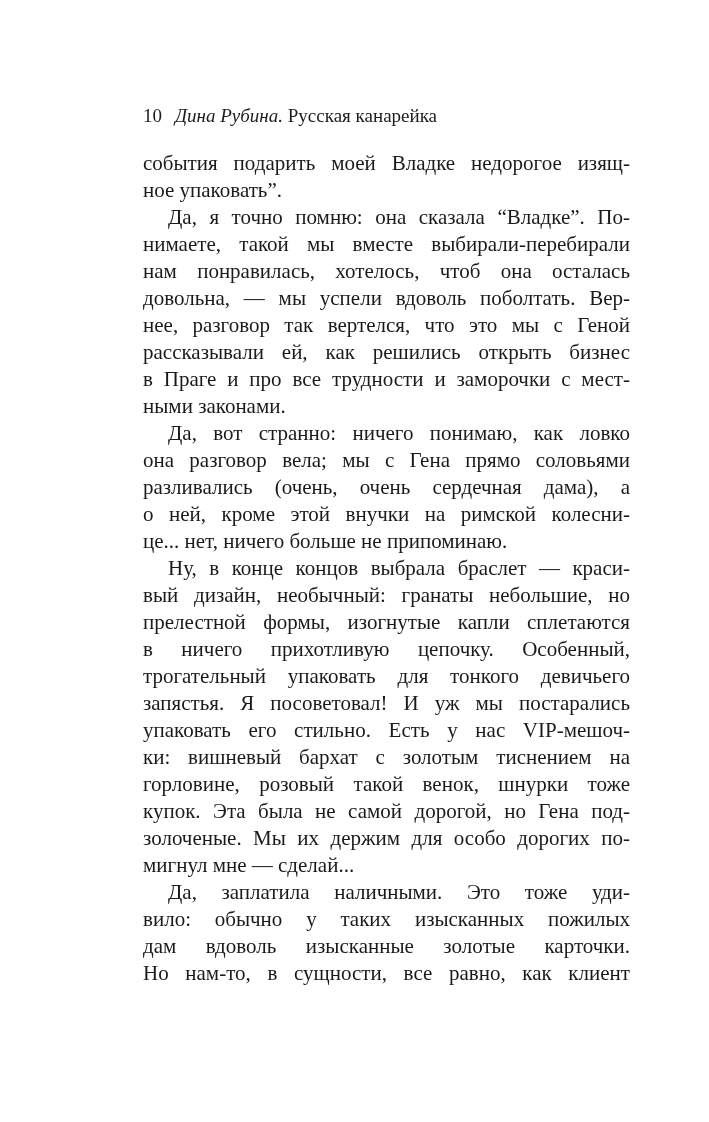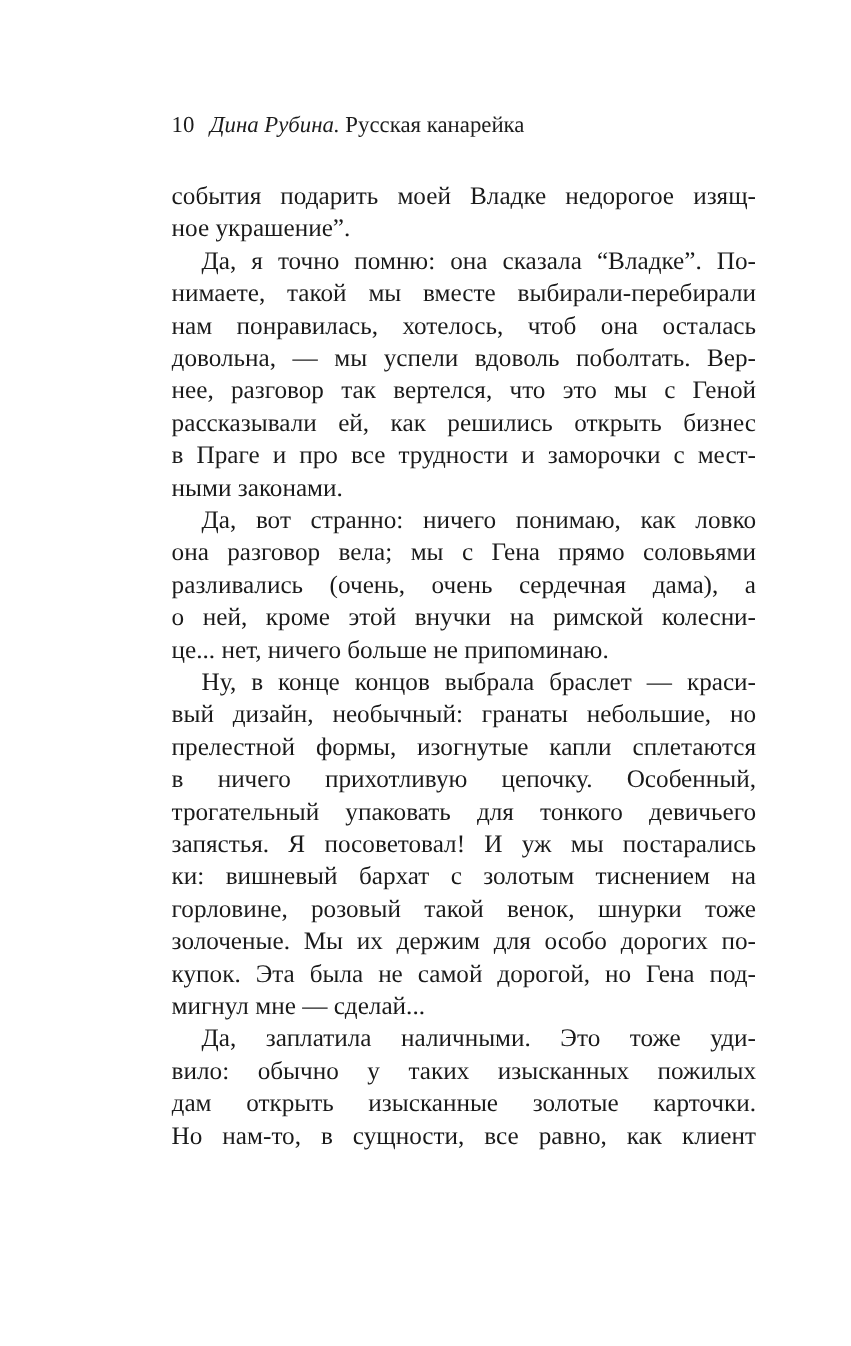--- a/index.html
+++ b/index.html
@@ -9,21 +9,21 @@
     width: 709px;
     height: 1122px;
     background: #ffffff;
     font-family: "Liberation Serif", "DejaVu Serif", serif;
     color: #1a1a1a;
     overflow: hidden;
   }
   .running-header {
     position: absolute;
     left: 143px;
-    top: 93px;
+    top: 104px;
     width: 487px;
     font-size: 19px;
     line-height: 24px;
     white-space: nowrap;
     color: #1c1c1c;
   }
   .running-header .pagenum { margin-right: 13px; }
   .running-header .author { font-style: italic; }
   .body-text {
     position: absolute;
@@ -48,21 +48,21 @@
 <body>
 
 <div class="page">
   <header class="running-header">
     <span class="pagenum">10</span><span class="author">Дина Рубина.</span>
     <span class="booktitle">Русская канарейка</span>
   </header>
   <main class="body-text" id="body-text">
       <div class="para">
         <div class="line">события подарить моей Владке недорогое изящ-</div>
-        <div class="line lastline">ное украшение”.</div>
+        <div class="line lastline">ное упаковать”.</div>
       </div>
       <div class="para">
         <div class="line indent">Да, я точно помню: она сказала “Владке”. По-</div>
         <div class="line">нимаете, такой мы вместе выбирали-перебирали</div>
         <div class="line">нам понравилась, хотелось, чтоб она осталась</div>
         <div class="line">довольна, — мы успели вдоволь поболтать. Вер-</div>
         <div class="line">нее, разговор так вертелся, что это мы с Геной</div>
         <div class="line">рассказывали ей, как решились открыть бизнес</div>
         <div class="line">в Праге и про все трудности и заморочки с мест-</div>
         <div class="line lastline">ными законами.</div>
@@ -74,26 +74,27 @@
         <div class="line">о ней, кроме этой внучки на римской колесни-</div>
         <div class="line lastline">це... нет, ничего больше не припоминаю.</div>
       </div>
       <div class="para">
         <div class="line indent">Ну, в конце концов выбрала браслет — краси-</div>
         <div class="line">вый дизайн, необычный: гранаты небольшие, но</div>
         <div class="line">прелестной формы, изогнутые капли сплетаются</div>
         <div class="line">в ничего прихотливую цепочку. Особенный,</div>
         <div class="line">трогательный упаковать для тонкого девичьего</div>
         <div class="line">запястья. Я посоветовал! И уж мы постарались</div>
+        <div class="line">упаковать его стильно. Есть у нас VIP-мешоч-</div>
         <div class="line">ки: вишневый бархат с золотым тиснением на</div>
         <div class="line">горловине, розовый такой венок, шнурки тоже</div>
+        <div class="line">купок. Эта была не самой дорогой, но Гена под-</div>
         <div class="line">золоченые. Мы их держим для особо дорогих по-</div>
-        <div class="line">купок. Эта была не самой дорогой, но Гена под-</div>
         <div class="line lastline">мигнул мне — сделай...</div>
       </div>
       <div class="para">
         <div class="line indent">Да, заплатила наличными. Это тоже уди-</div>
         <div class="line">вило: обычно у таких изысканных пожилых</div>
-        <div class="line">дам открыть изысканные золотые карточки.</div>
+        <div class="line">дам вдоволь изысканные золотые карточки.</div>
         <div class="line">Но нам-то, в сущности, все равно, как клиент</div>
       </div>
     </main>
 </div>
 
 </body></html>

